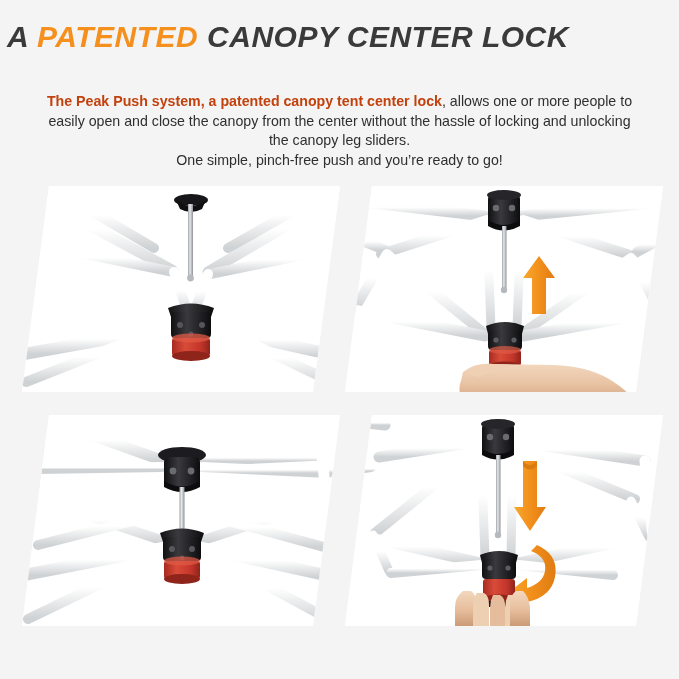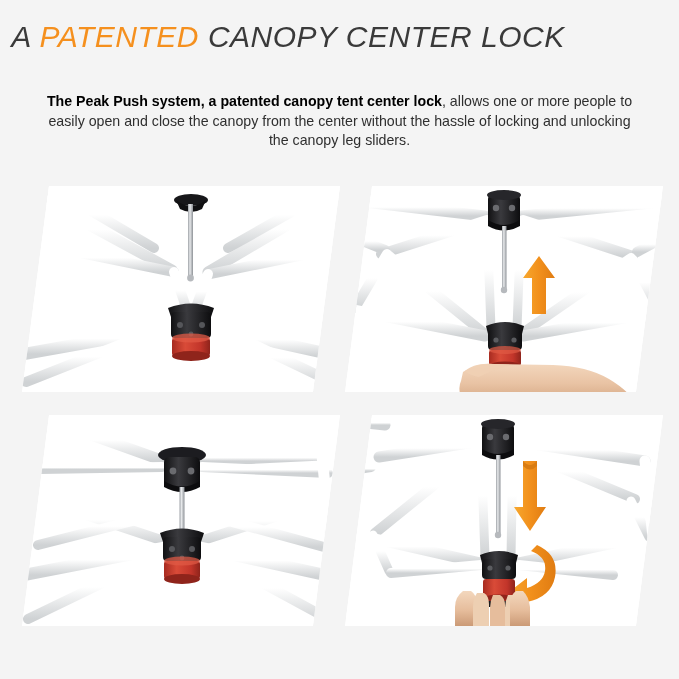--- a/index.html
+++ b/index.html
@@ -9,37 +9,37 @@
     font-family:"Liberation Sans", sans-serif;
     overflow:hidden;
     position:relative;
   }
   .page{position:relative;width:679px;height:679px;background:#f4f4f4;}
 
   
   .headline{
     position:absolute;left:0;top:20px;width:576px;
     text-align:center;
-    font-weight:normal;font-style:italic;
+    font-weight:bold;font-style:italic;
     font-size:30px;line-height:34px;
     letter-spacing:0.5px;
     color:#3a3a3a;
     font-family:"Liberation Sans", sans-serif;
   }
   .headline .hl-line{display:block;white-space:nowrap;}
   .hl-accent{color:#F5901E;}
 
   
   .bodycopy{
     position:absolute;left:38px;top:92px;width:603px;
     text-align:center;
     font-size:14.2px;line-height:19.6px;
     color:#2f2f2f;
   }
-  .bodycopy .strong{font-weight:bold;color:#000000;}
+  .bodycopy .strong{font-weight:bold;color:#c2410c;}
 
   
   .grid{position:absolute;left:0;top:186px;width:679px;height:455px;}
   .panel{
     position:absolute;
     background:#ffffff;
     overflow:hidden;
     box-shadow:0 1px 2px rgba(0,0,0,.07);
   }
   
@@ -59,20 +59,21 @@
 
 <div class="page">
 
   <div class="headline">
     <span class="hl-line"><span>A </span><span class="hl-accent">PATENTED</span><span> CANOPY CENTER LOCK</span></span>
   </div>
 
   <div class="bodycopy">
     <span class="strong">The Peak Push system, a patented canopy tent center lock</span><span>, allows one or more people to easily open and close the canopy from the center without the hassle of locking and unlocking the canopy leg sliders.</span>
     <br>
+    <span>One simple, pinch-free push and you’re ready to go!</span>
   </div>
 
   <div class="grid">
 
     <div class="panel p-tl">
       <svg viewBox="0 0 318 206" preserveAspectRatio="none">
         <defs>
           <linearGradient id="tubeA" x1="0" y1="0" x2="0" y2="1">
             <stop offset="0" stop-color="#ffffff"></stop>
             <stop offset="0.45" stop-color="#ffffff"></stop>

